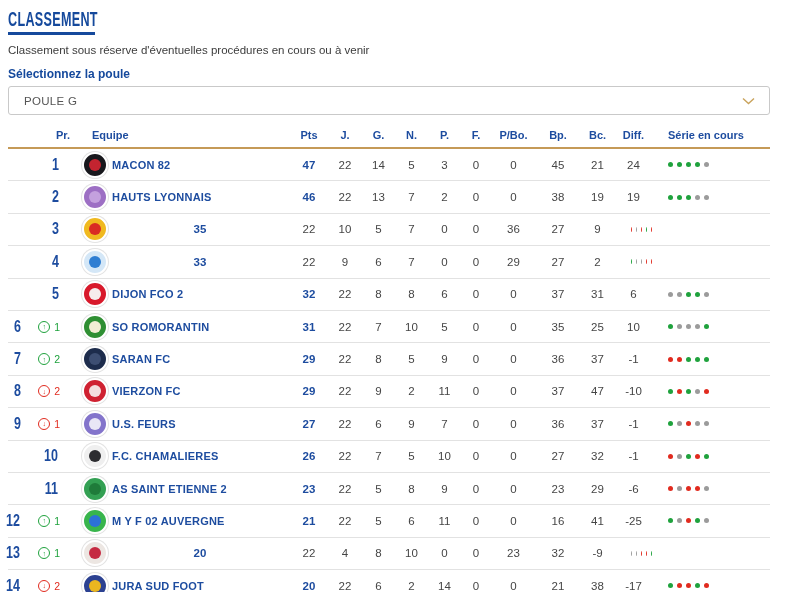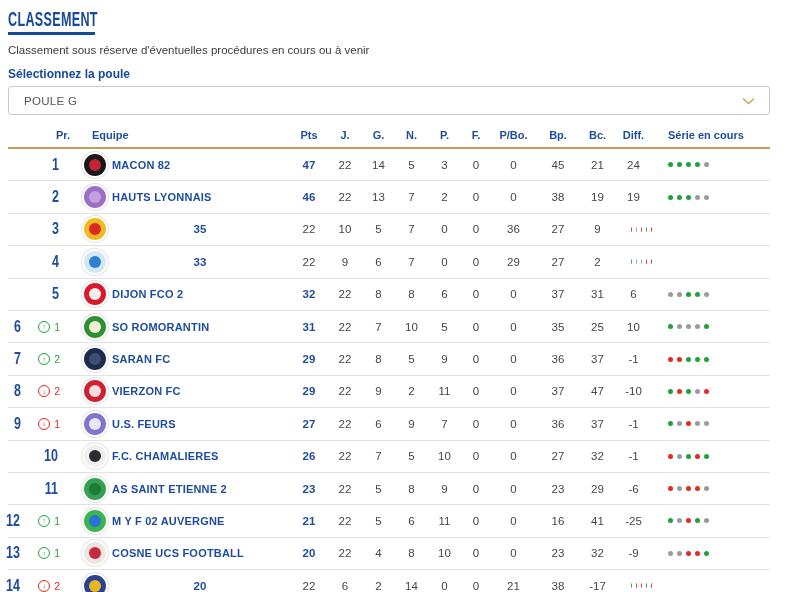--- a/index.html
+++ b/index.html
@@ -405,21 +405,20 @@
           <div class="c cell-pr">
             <span class="rank">13</span>
             <span class="move up">
               <span class="mcirc">↑</span>
               <span>1</span>
             </span>
           </div>
           <div class="c logoc">
             <span class="logo" style="--o: #ece6e2; --i: #c52a42;"></span>
           </div>
-          <div class="c team">COSNE UCS FOOTBALL</div>
           <div class="c num pts">20</div>
           <div class="c num">22</div>
           <div class="c num">4</div>
           <div class="c num">8</div>
           <div class="c num">10</div>
           <div class="c num">0</div>
           <div class="c num">0</div>
           <div class="c num">23</div>
           <div class="c num">32</div>
           <div class="c num">-9</div>
@@ -435,20 +434,21 @@
           <div class="c cell-pr">
             <span class="rank">14</span>
             <span class="move down">
               <span class="mcirc">↓</span>
               <span>2</span>
             </span>
           </div>
           <div class="c logoc">
             <span class="logo" style="--o: #2c4191; --i: #eab61f;"></span>
           </div>
+          <div class="c team">JURA SUD FOOT</div>
           <div class="c num pts">20</div>
           <div class="c num">22</div>
           <div class="c num">6</div>
           <div class="c num">2</div>
           <div class="c num">14</div>
           <div class="c num">0</div>
           <div class="c num">0</div>
           <div class="c num">21</div>
           <div class="c num">38</div>
           <div class="c num">-17</div>

